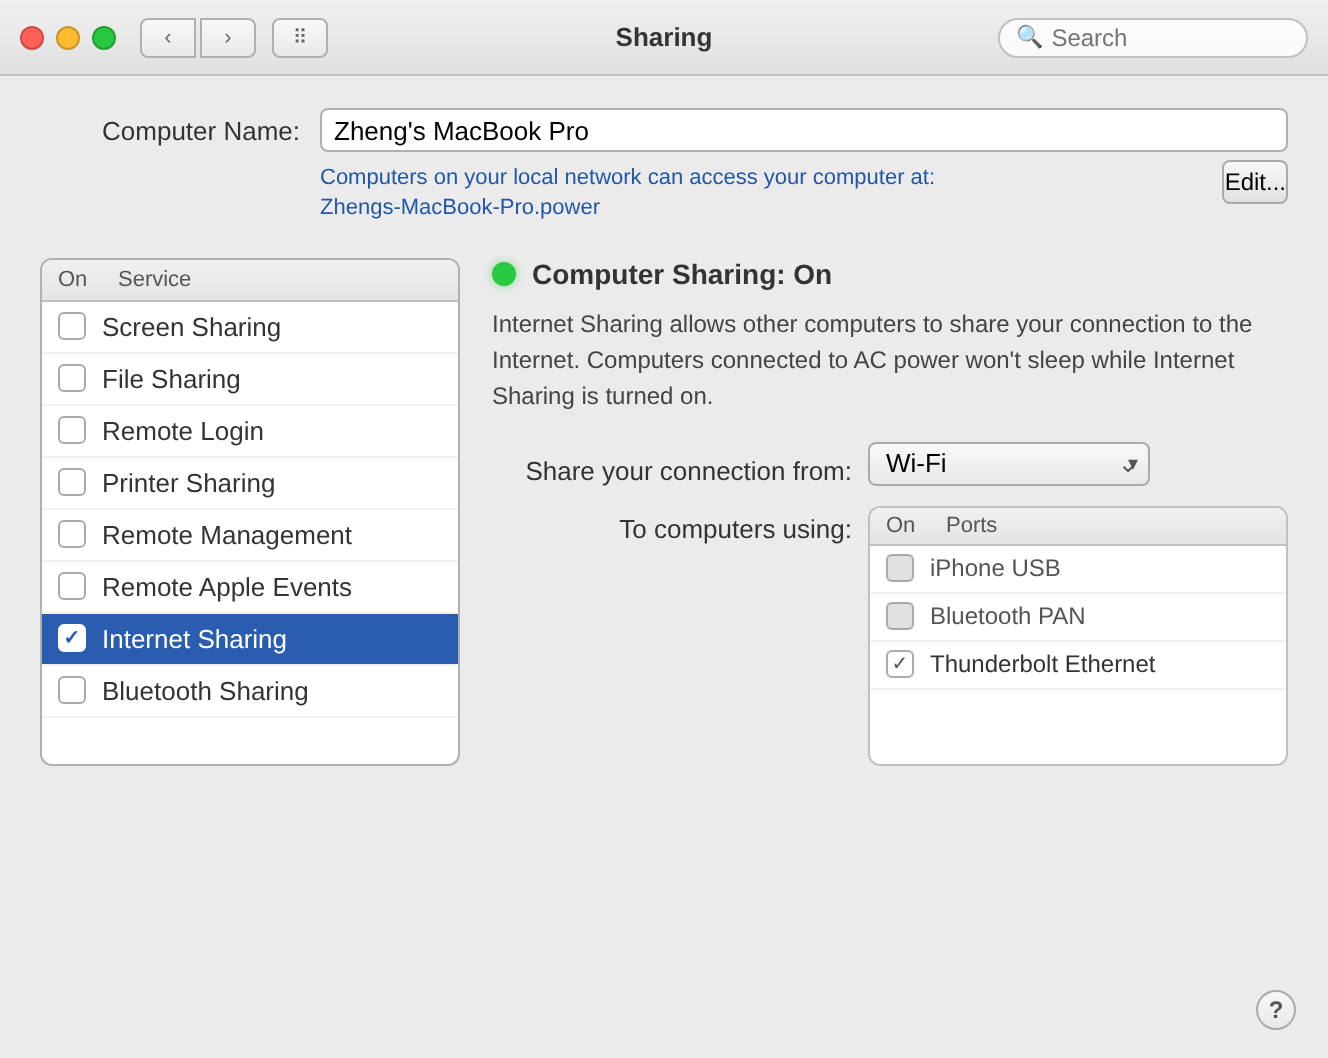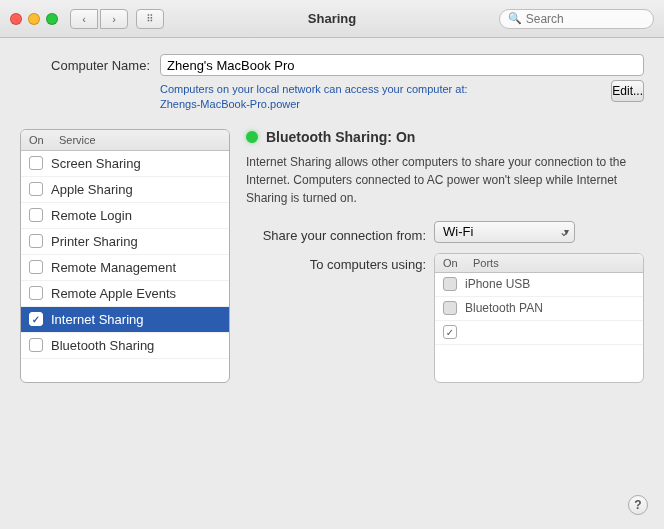--- a/index.html
+++ b/index.html
@@ -459,21 +459,21 @@
         <div class="services-header-on">On</div>
         <div class="services-header-service">Service</div>
       </div>
 
       <div class="service-item">
         <div class="service-checkbox"></div>
         <span class="service-name">Screen Sharing</span>
       </div>
       <div class="service-item">
         <div class="service-checkbox"></div>
-        <span class="service-name">Apple Sharing</span>
+        <span class="service-name">File Sharing</span>
       </div>
       <div class="service-item">
         <div class="service-checkbox"></div>
         <span class="service-name">Remote Login</span>
       </div>
       <div class="service-item">
         <div class="service-checkbox"></div>
         <span class="service-name">Printer Sharing</span>
       </div>
       <div class="service-item">
@@ -491,21 +491,21 @@
       <div class="service-item">
         <div class="service-checkbox"></div>
         <span class="service-name">Bluetooth Sharing</span>
       </div>
     </div>
 
     <div class="right-panel">
 
       <div class="sharing-status">
         <div class="status-dot"></div>
-        <span class="sharing-status-title">Bluetooth Sharing: On</span>
+        <span class="sharing-status-title">Computer Sharing: On</span>
       </div>
       <div class="sharing-desc">Internet Sharing allows other computers to share your connection to the Internet. Computers connected to AC power won't sleep while Internet Sharing is turned on.</div>
 
       <div class="share-from-row">
         <div class="share-from-label">Share your connection from:</div>
         <div class="select-wrapper">
           <select class="share-from-select">
             <option>Wi-Fi</option>
             <option>Ethernet</option>
             <option>Thunderbolt Bridge</option>
@@ -525,20 +525,21 @@
           <div class="port-item">
             <div class="port-checkbox"></div>
             <span class="port-name">iPhone USB</span>
           </div>
           <div class="port-item">
             <div class="port-checkbox"></div>
             <span class="port-name">Bluetooth PAN</span>
           </div>
           <div class="port-item">
             <div class="port-checkbox checked"></div>
+            <span class="port-name active">Thunderbolt Ethernet</span>
           </div>
         </div>
       </div>
     </div>
 
   </div>
 </div>
 
 <div class="help-area">
   <div class="help-btn">?</div>

